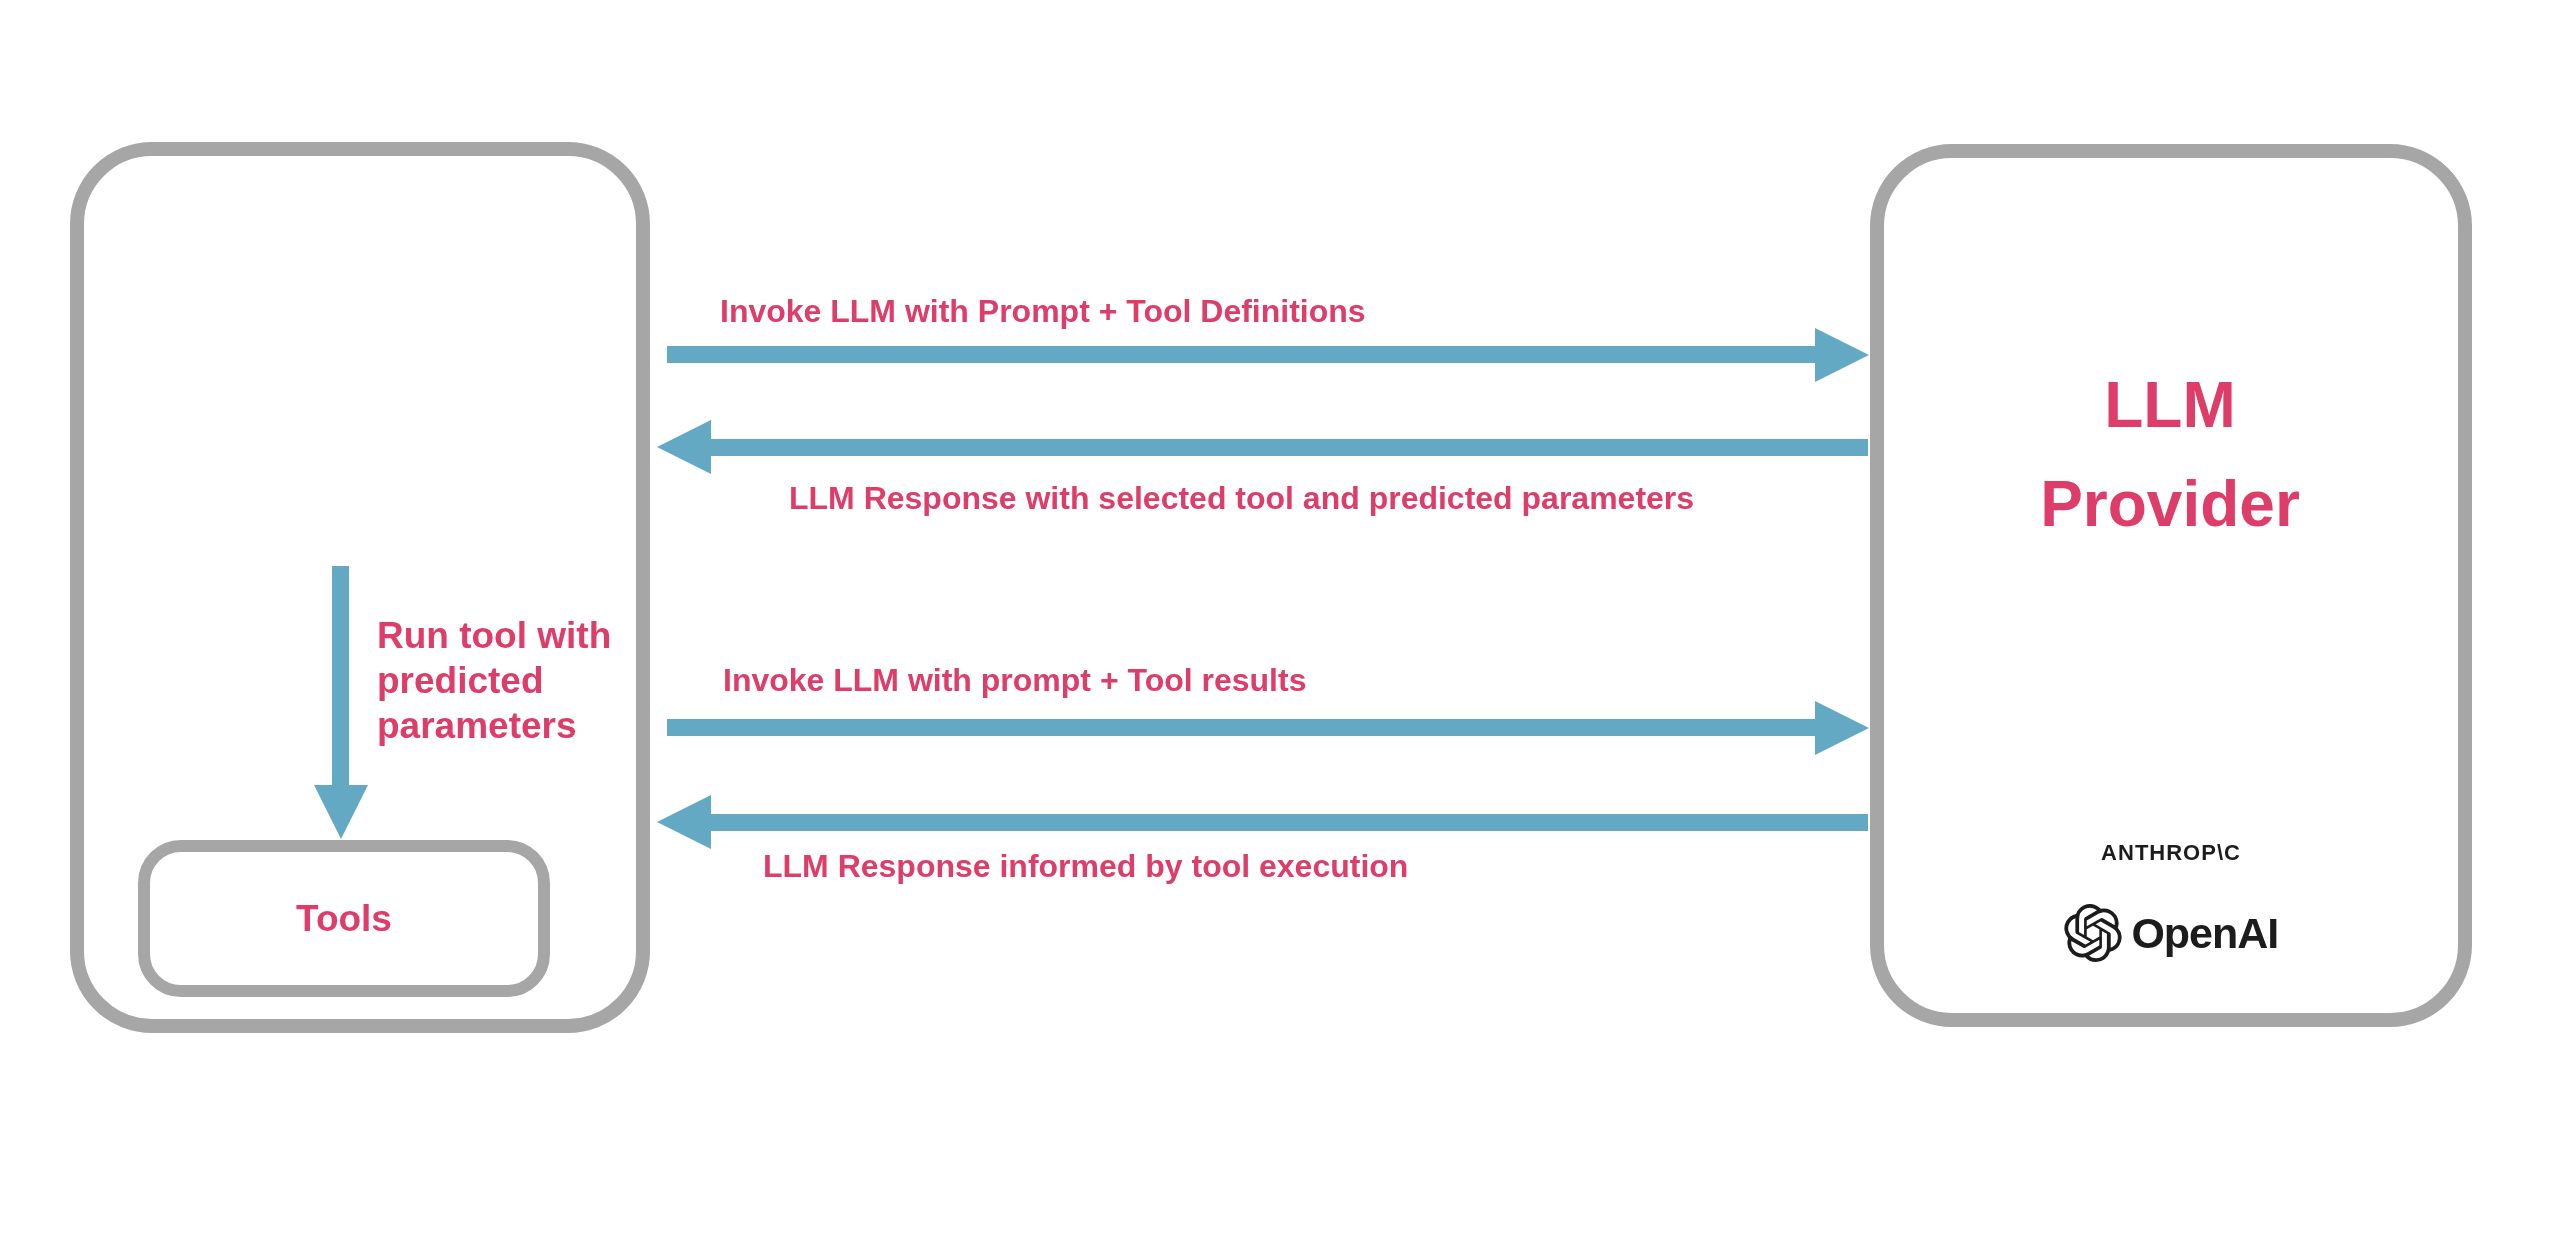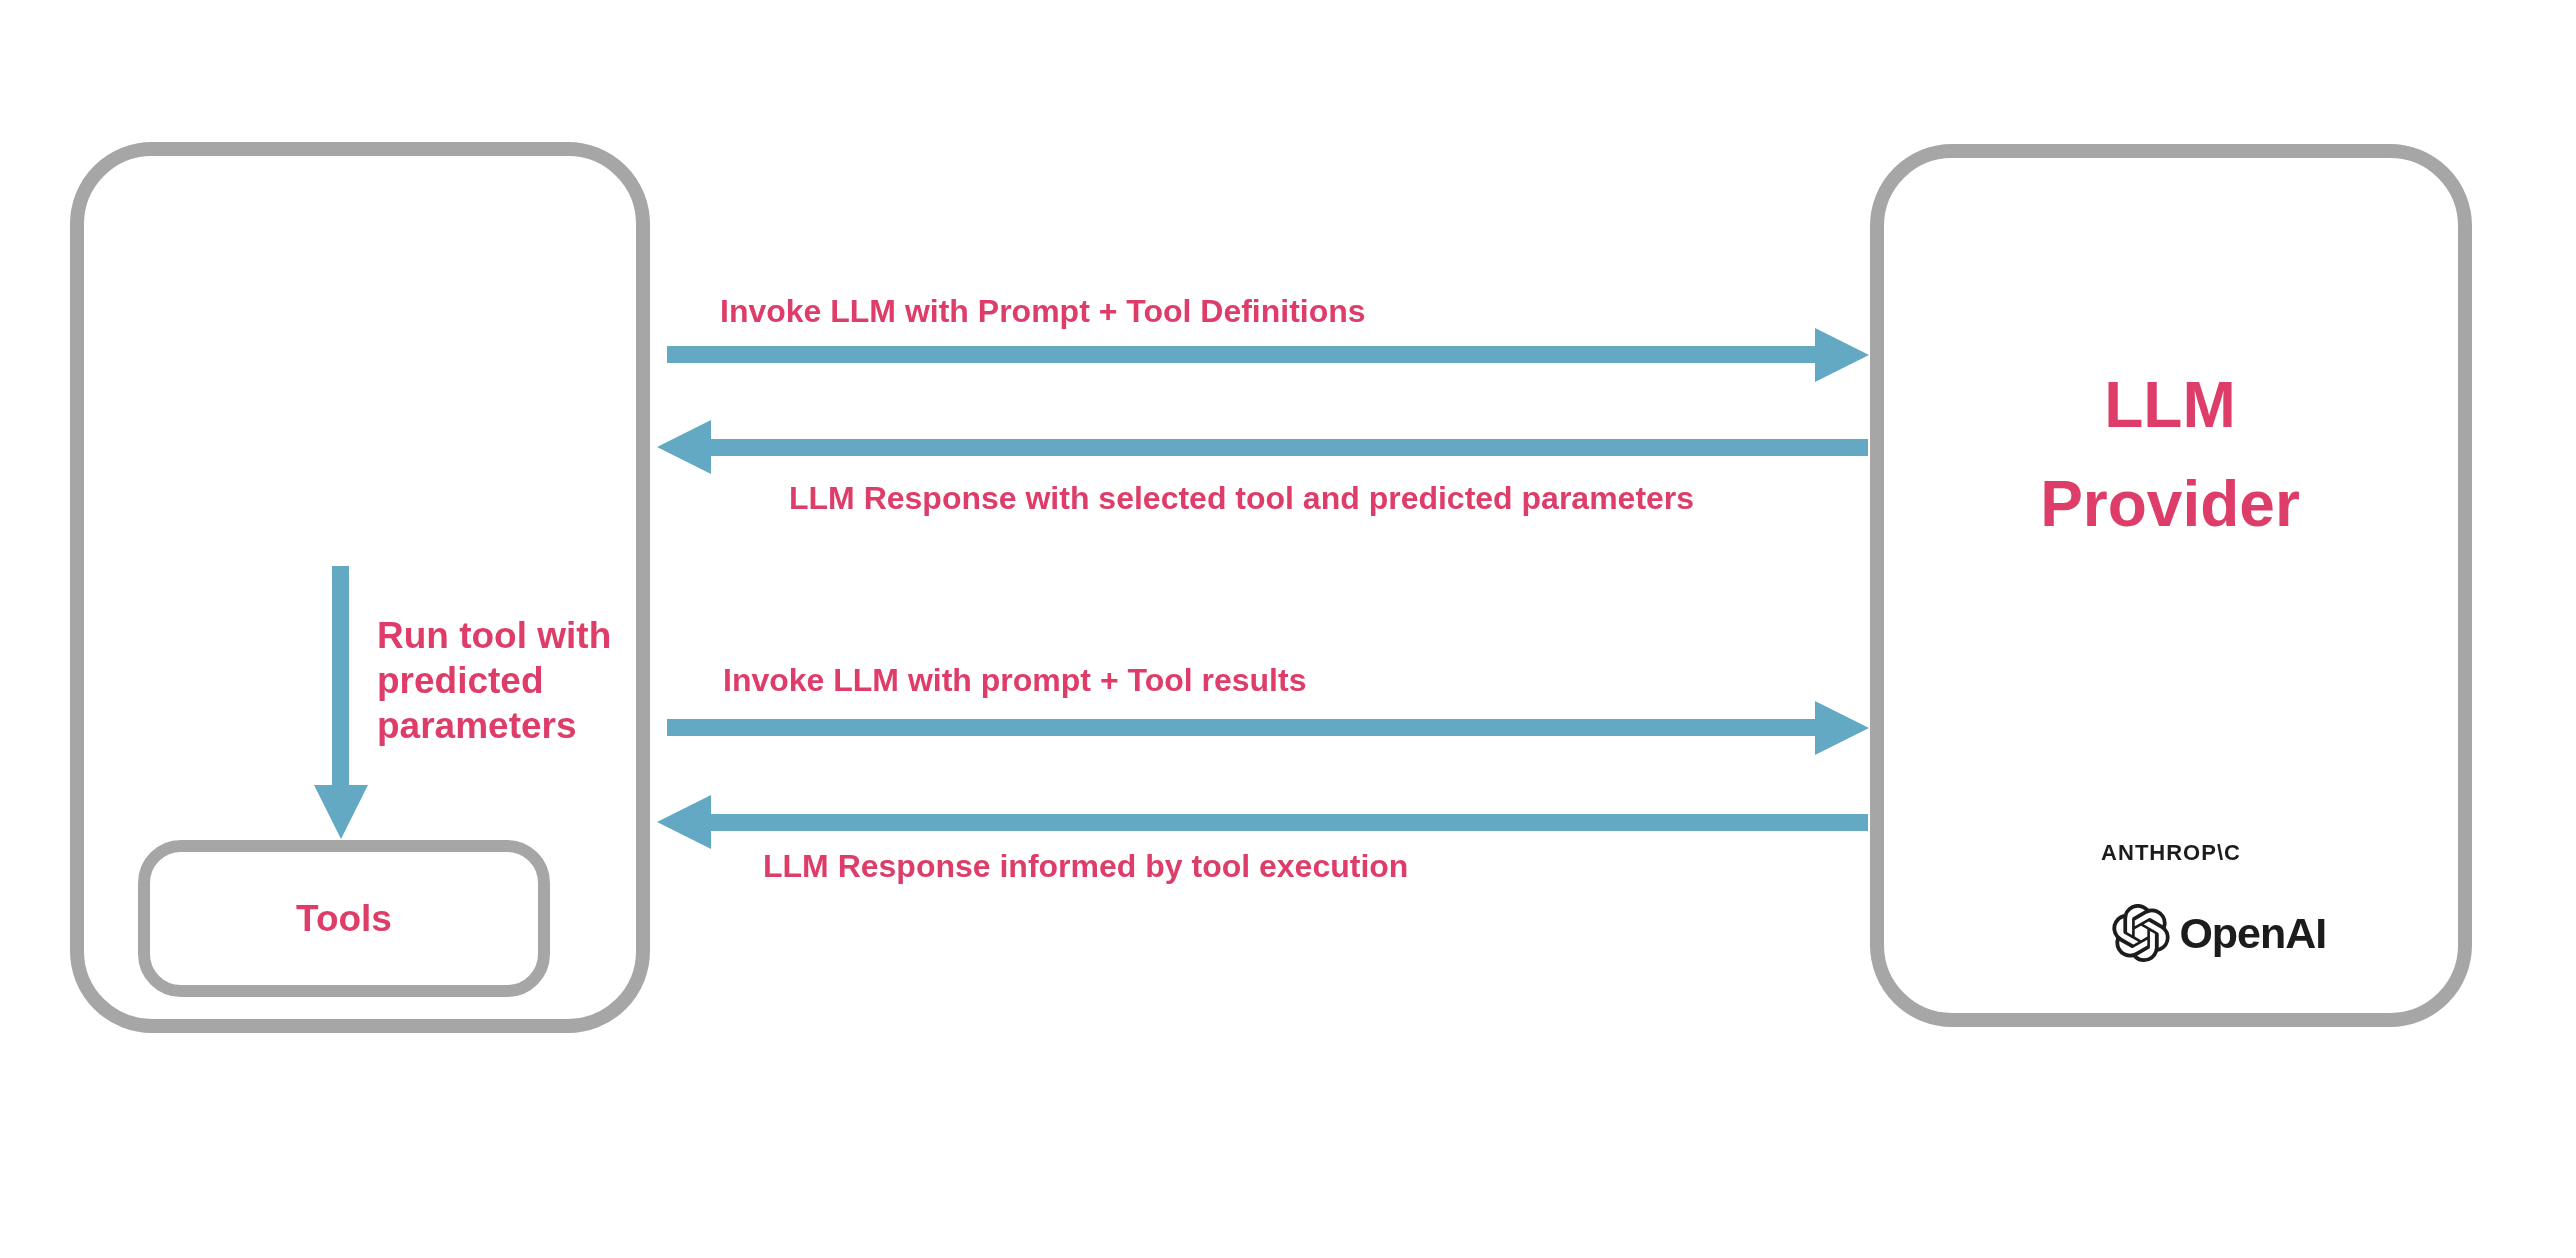--- a/index.html
+++ b/index.html
@@ -64,21 +64,20 @@
     color: var(--logo_black);
     font-size: 22px;
     font-weight: 800;
     letter-spacing: 1px;
   }
   .openai-logo {
     position: absolute;
     left: 1870px; top: 904px; width: 602px;
     display: flex; align-items: center; justify-content: center;
     gap: 9.7px;
-    margin-left: 48px;
   }
   .openai-icon svg { display: block; width: 58px; height: 58px; }
   .openai-text {
     color: var(--logo_black);
     font-size: 43px;
     font-weight: bold;
     letter-spacing: -1px;
   }
 
   

